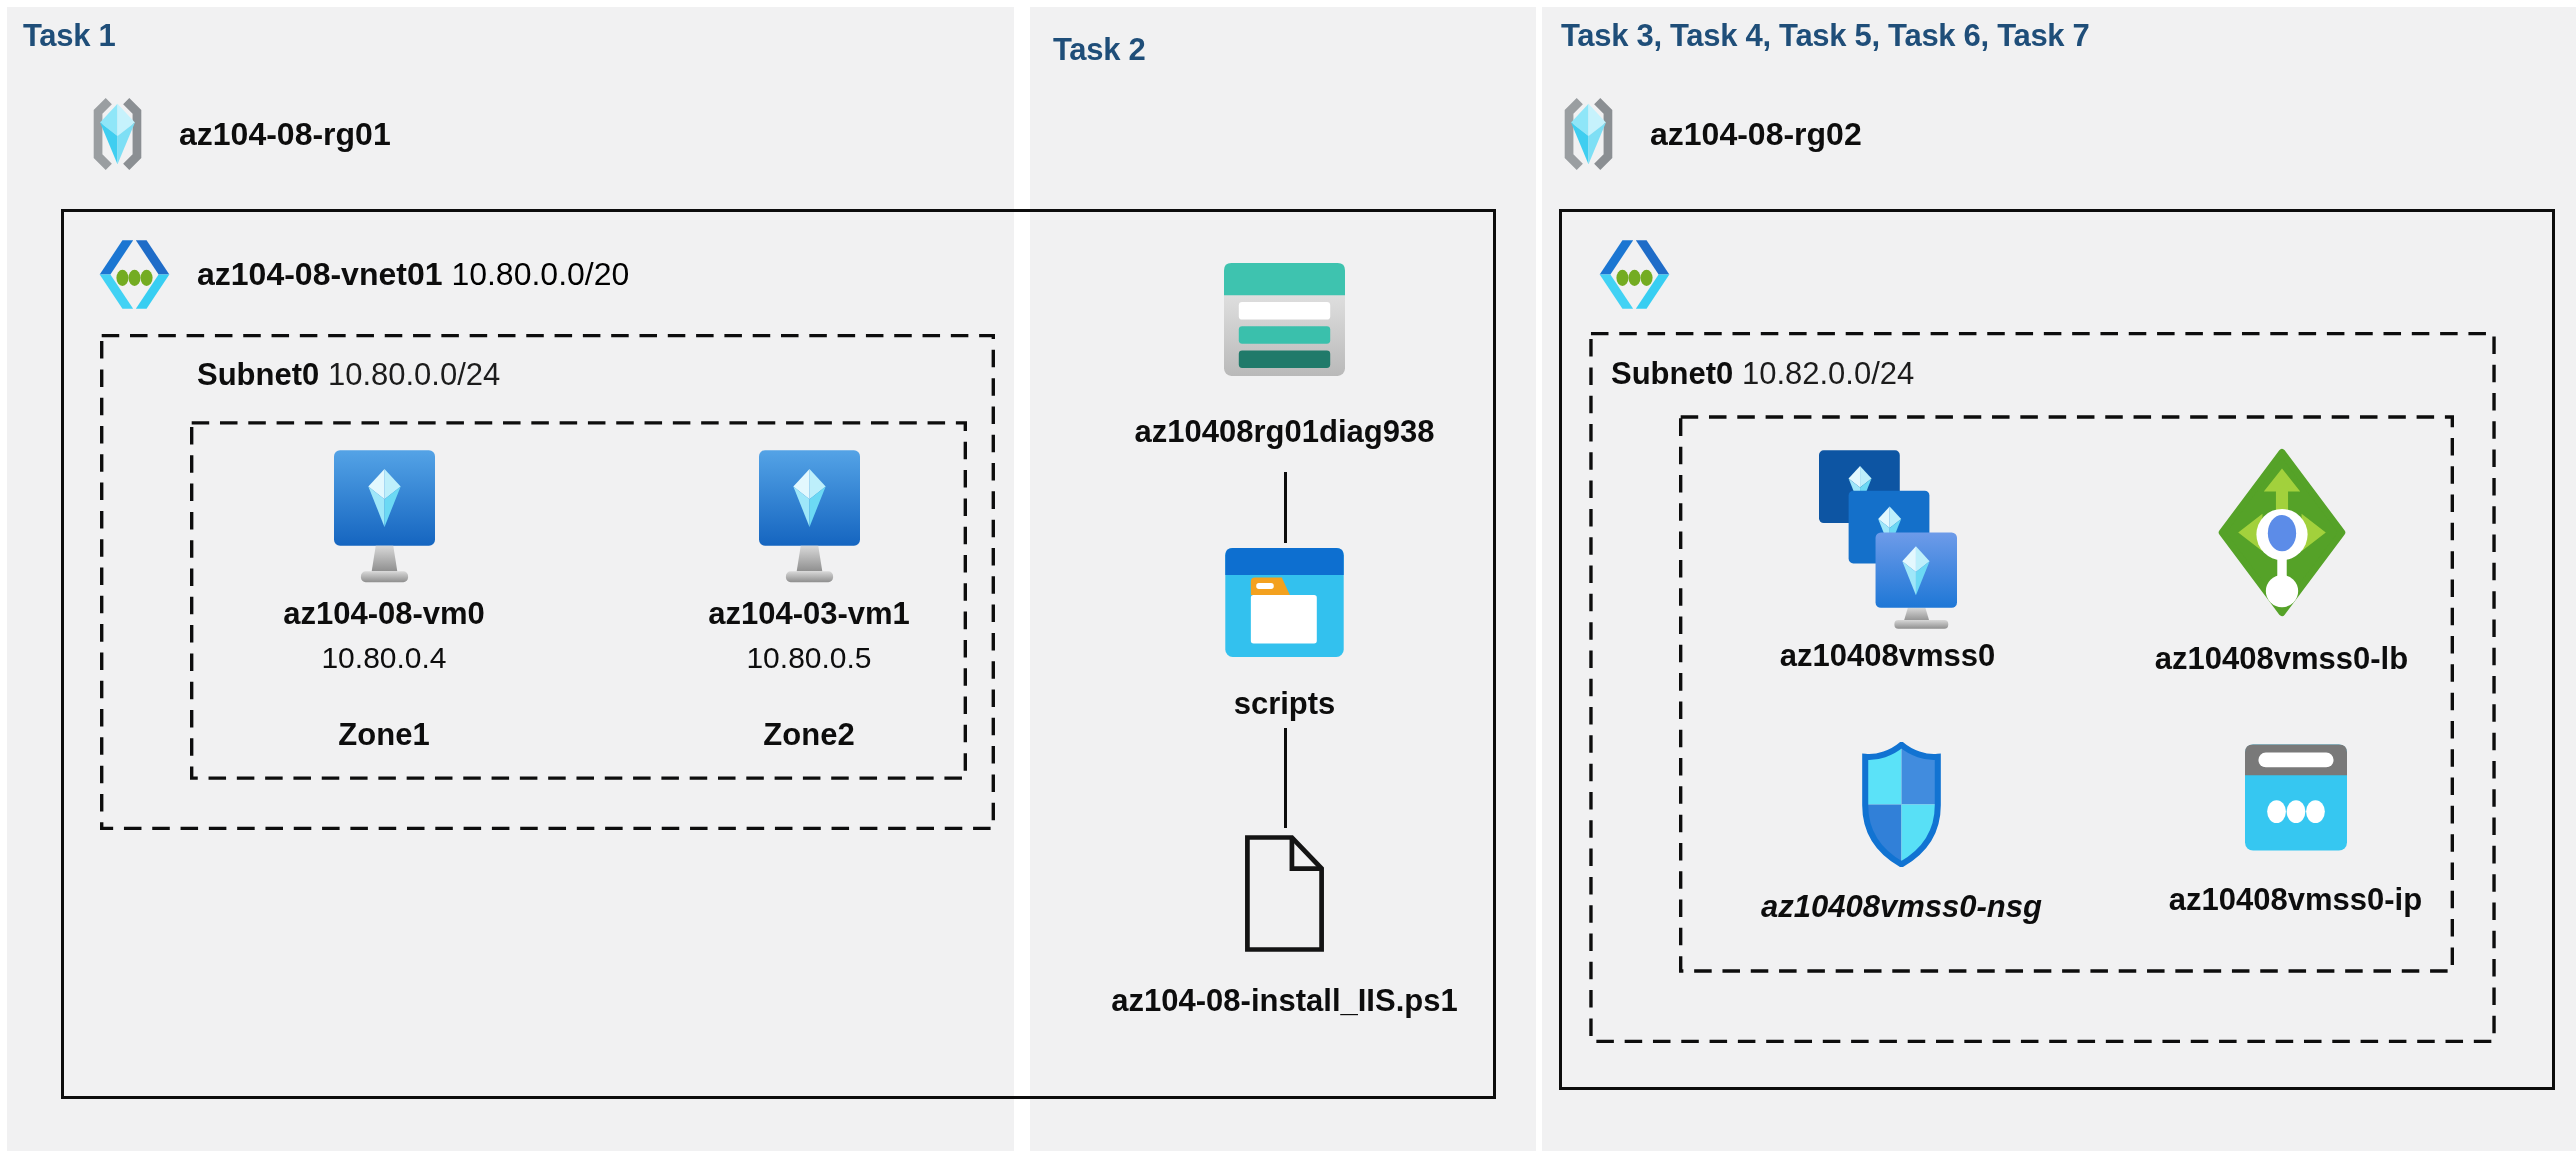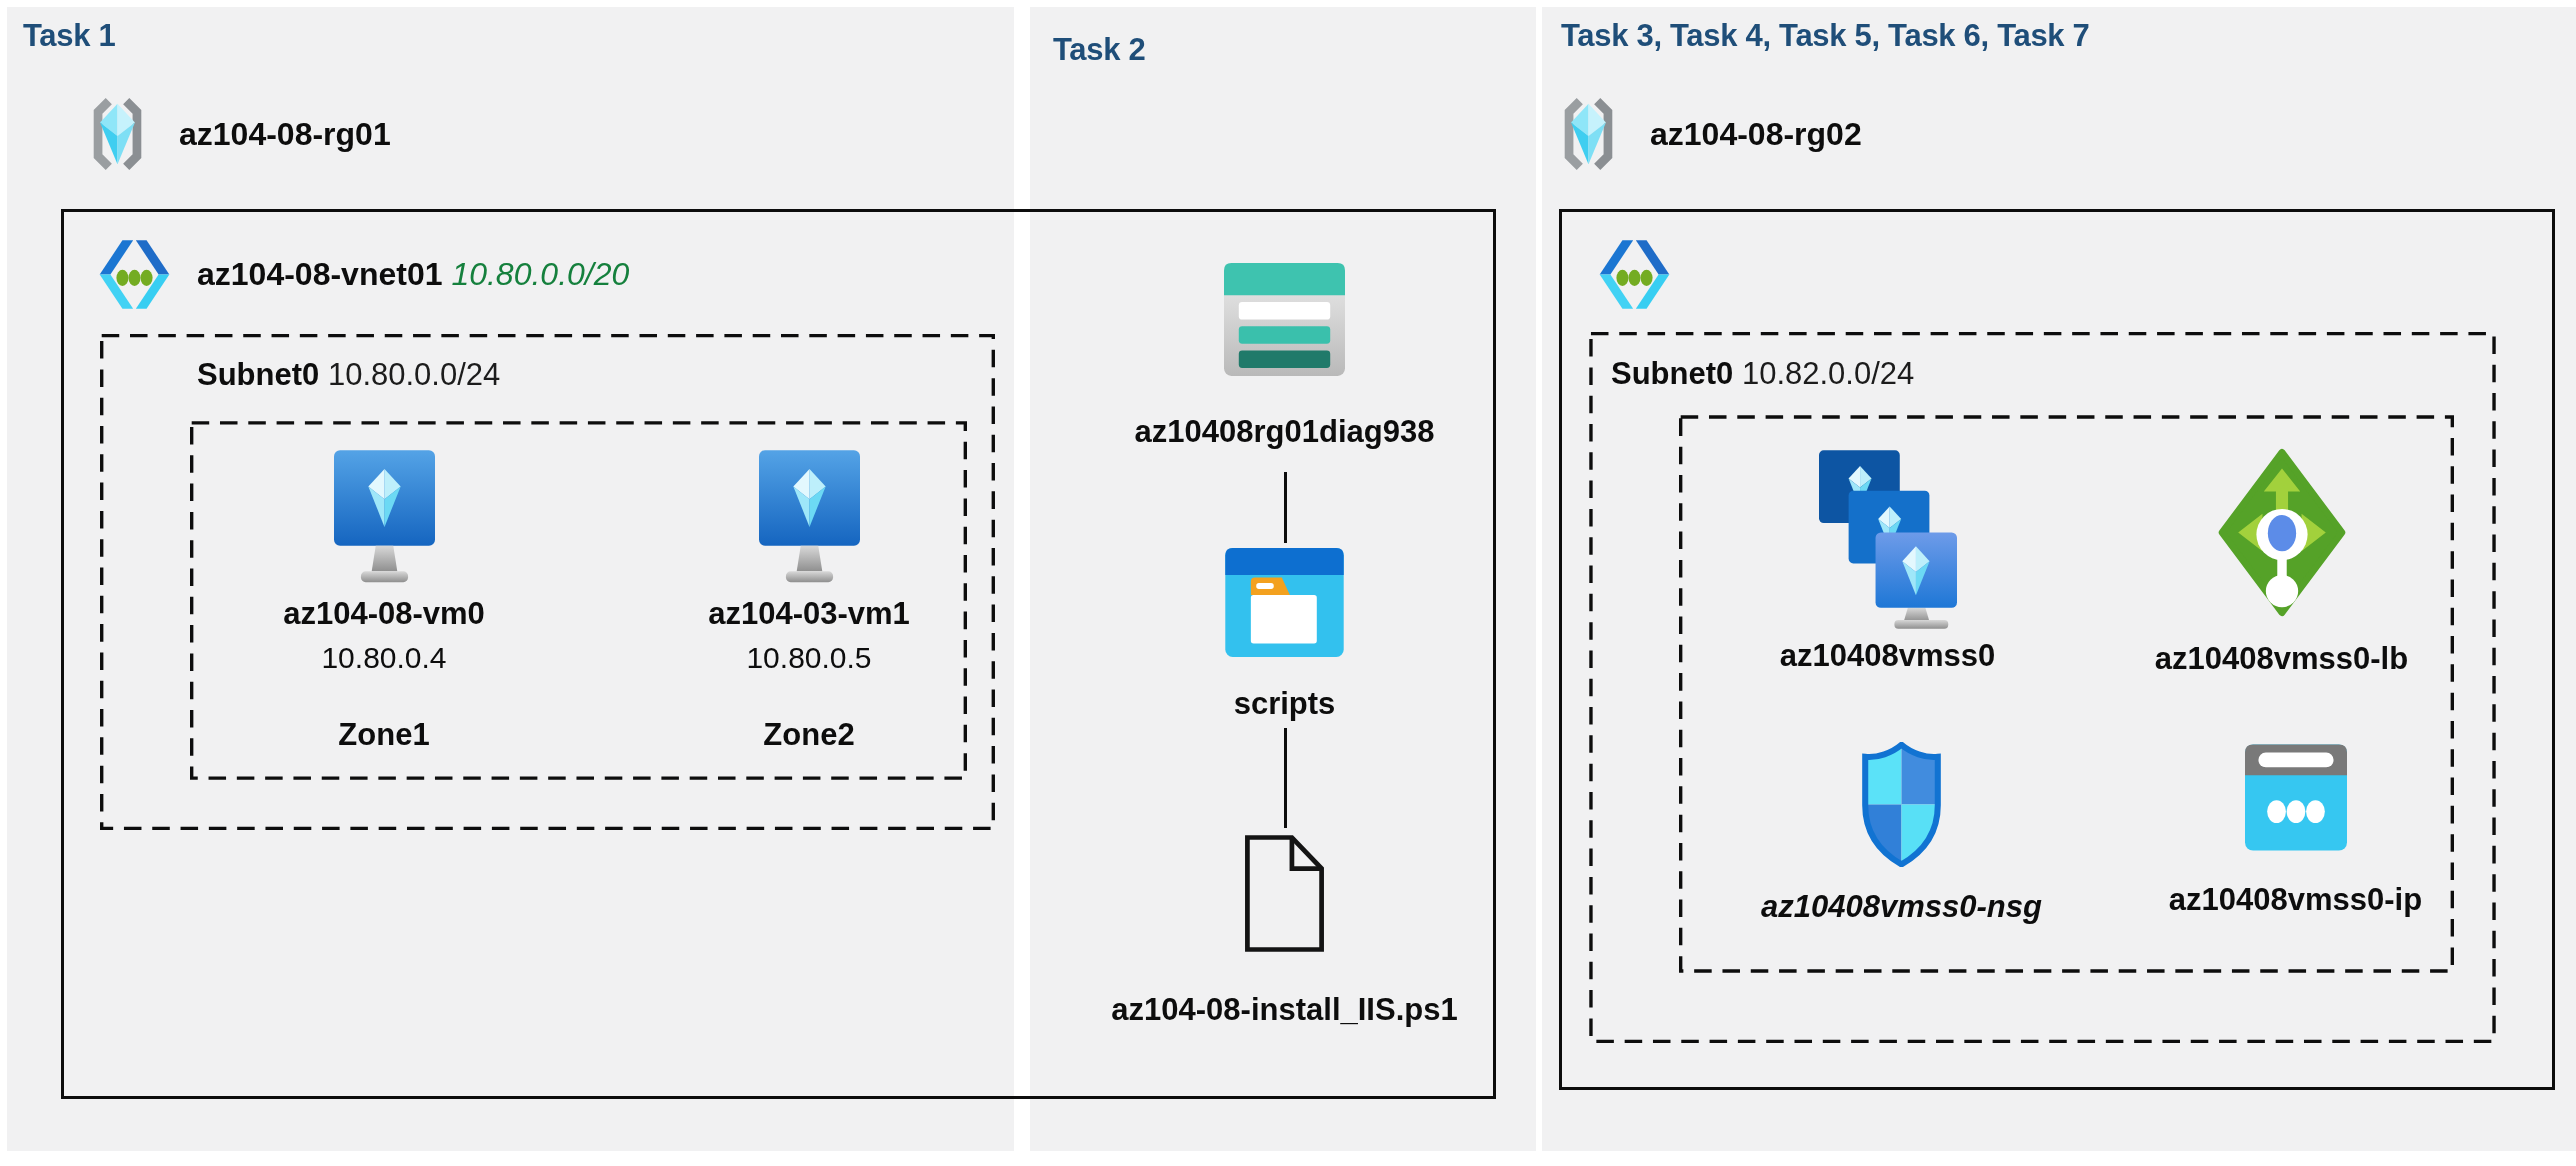--- a/index.html
+++ b/index.html
@@ -19,21 +19,21 @@
   .task-title{
     position:absolute;font-size:31px;font-weight:bold;color:var(--c-title);
     white-space:nowrap;letter-spacing:-0.3px;
   }
   .rg-row{position:absolute;display:flex;align-items:center;gap:32px;}
   .rg-label{font-size:32px;font-weight:bold;white-space:nowrap;}
   .solid-box{position:absolute;border:3.4px solid var(--c-line);}
   .vnet-row{position:absolute;display:flex;align-items:center;gap:26px;}
   .vnet-label{font-size:32px;white-space:nowrap;}
   .vnet-label b{font-weight:bold;}
-  .vnet-label .cidr{font-weight:normal;color:#15803d;font-style:italic;}
+  .vnet-label .cidr{font-weight:normal;color:#000000;}
   .subnet-label{position:absolute;font-size:31px;white-space:nowrap;}
   .subnet-label b{font-weight:bold;}
   .subnet-label .cidr{font-weight:normal;color:#1c1c1c;}
   .node{position:absolute;display:flex;flex-direction:column;align-items:center;}
   .node-label{font-size:31px;font-weight:bold;white-space:nowrap;text-align:right;}
   .node-sub{font-size:30px;font-weight:normal;white-space:nowrap;text-align:center;margin-top:9.4px;}
   .node-zone{font-size:31px;font-weight:bold;white-space:nowrap;text-align:center;margin-top:42px;}
   .connector{position:absolute;width:2.7px;background:var(--c-line);}
   svg{display:block;}
 </style>
@@ -210,21 +210,21 @@
 
 <div class="connector" style="left:1284px;top:728px;height:100px;"></div>
 
 <div class="node" style="left:1082px;top:832px;width:405px;">
   <span>
     <svg width="85" height="123" viewBox="0 0 126 182">
       <path d="M8,8 H74 L118,54 V174 H8 Z" fill="#f1f1f2" stroke="#141414" stroke-width="7" stroke-linejoin="miter"></path>
       <path d="M74,8 V54 H118" fill="none" stroke="#141414" stroke-width="7"></path>
     </svg>
   </span>
-  <div class="node-label" style="margin-top:37px;">az104-08-install_IIS.ps1</div>
+  <div class="node-label" style="margin-top:28px;">az104-08-install_IIS.ps1</div>
 </div>
 
 <div class="node" style="left:1746px;top:450px;width:283px;">
   <span>
     <svg width="138" height="179" viewBox="0 0 205 265">
       <rect x="0" y="0" width="120" height="108" rx="7" fill="#0d55a3"></rect>
       <use href="#gem-light" x="42" y="22" width="38" height="64"></use>
       <rect x="44" y="60" width="120" height="108" rx="7" fill="#1470ca"></rect>
       <use href="#gem-light" x="86" y="82" width="38" height="64"></use>
       <polygon points="132,234 158,234 164,254 126,254" fill="url(#standG)"></polygon>

